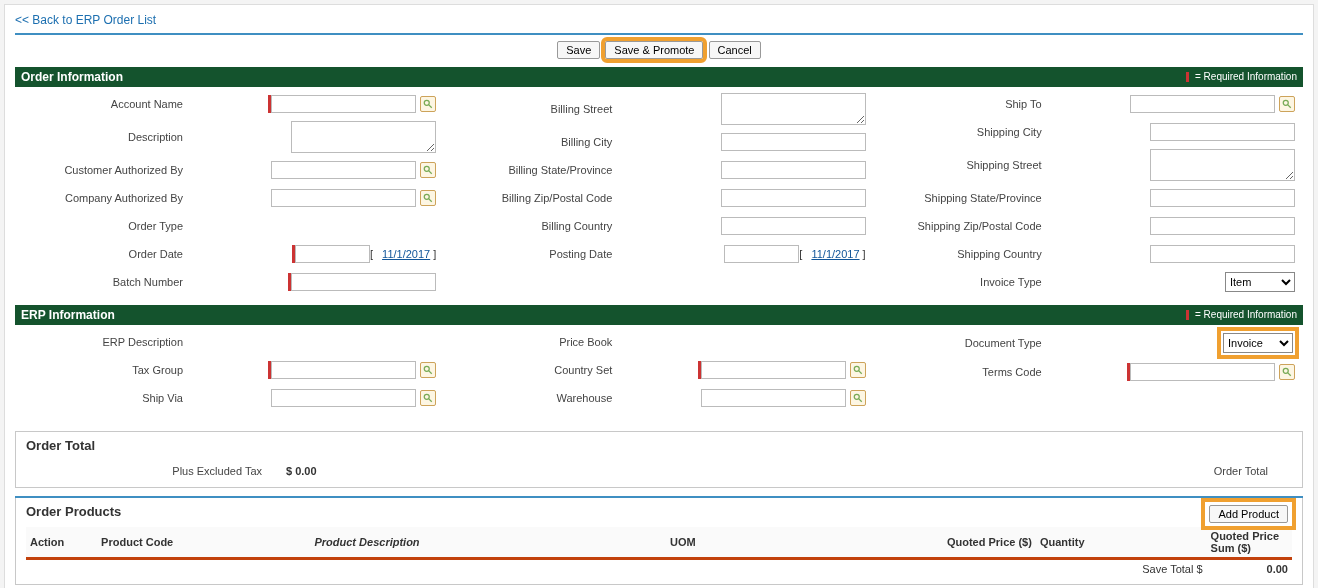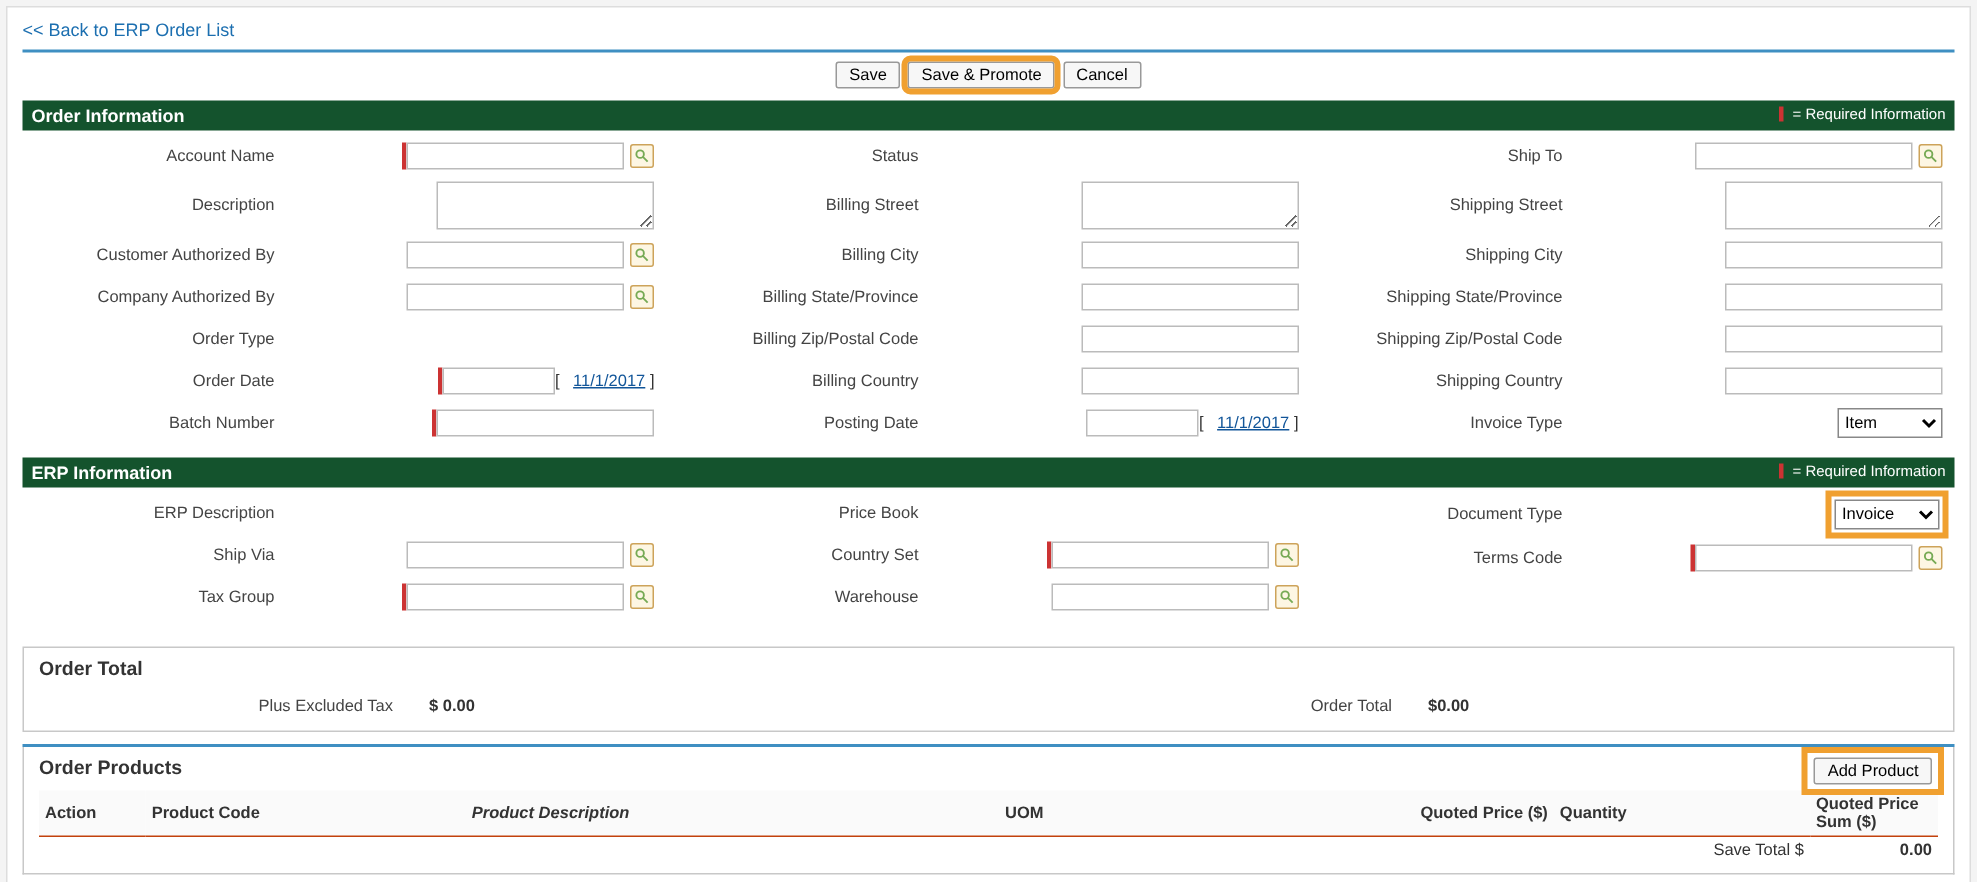--- a/index.html
+++ b/index.html
@@ -186,21 +186,21 @@
   }
   table.products {
     width: 100%;
     border-collapse: collapse;
     font-size: 11px;
   }
   table.products th {
     text-align: left;
     font-weight: bold;
     padding: 3px 4px;
-    border-bottom: 1px solid #c2410c;
+    border-bottom: 3px solid #c2410c;
     color: #333;
     background: #fafafa;
   }
   table.products td {
     padding: 3px 4px;
   }
   .line-total-row td {
     text-align: right;
     padding-right: 6px;
   }
@@ -298,24 +298,20 @@
         <div class="form-label">Batch Number</div>
         <div class="form-control">
           <span class="req-bar"></span>
           <input class="txt-input" type="text" style="">
         </div>
       </div>
     </div>
 
     <div class="form-col">
       <div class="form-row">
-        <div class="form-label">Status</div>
-        <div class="form-control"></div>
-      </div>
-      <div class="form-row">
         <div class="form-label">Billing Street</div>
         <div class="form-control">
             <textarea class="textarea" style=""></textarea>
           </div>
       </div>
       <div class="form-row">
         <div class="form-label">Billing City</div>
         <div class="form-control">
             <input class="txt-input" type="text" style="">
           </div>
@@ -354,29 +350,29 @@
           <input class="txt-input" type="text" style="">
           <span class="lookup-icon">
               <svg viewBox="0 0 16 16">
                 <circle cx="6" cy="6" r="4" fill="none" stroke="#7a5" stroke-width="2"></circle>
                 <line x1="9" y1="9" x2="14" y2="14" stroke="#7a5" stroke-width="2"></line>
               </svg>
             </span>
         </div>
       </div>
       <div class="form-row">
+        <div class="form-label">Shipping City</div>
+        <div class="form-control">
+            <input class="txt-input" type="text" style="">
+          </div>
+      </div>
+      <div class="form-row">
         <div class="form-label">Shipping Street</div>
         <div class="form-control">
             <textarea class="textarea" style=""></textarea>
-          </div>
-      </div>
-      <div class="form-row">
-        <div class="form-label">Shipping City</div>
-        <div class="form-control">
-            <input class="txt-input" type="text" style="">
           </div>
       </div>
       <div class="form-row">
         <div class="form-label">Shipping State/Province</div>
         <div class="form-control">
             <input class="txt-input" type="text" style="">
           </div>
       </div>
       <div class="form-row">
         <div class="form-label">Shipping Zip/Postal Code</div>
@@ -410,35 +406,35 @@
     </span>
   </div>
 
   <div class="form-grid">
     <div class="form-col">
       <div class="form-row">
         <div class="form-label">ERP Description</div>
         <div class="form-control"></div>
       </div>
       <div class="form-row">
+        <div class="form-label">Tax Group</div>
+        <div class="form-control">
+          <span class="req-bar"></span>
+          <input class="txt-input" type="text" style="">
+          <span class="lookup-icon">
+              <svg viewBox="0 0 16 16">
+                <circle cx="6" cy="6" r="4" fill="none" stroke="#7a5" stroke-width="2"></circle>
+                <line x1="9" y1="9" x2="14" y2="14" stroke="#7a5" stroke-width="2"></line>
+              </svg>
+            </span>
+        </div>
+      </div>
+      <div class="form-row">
         <div class="form-label">Ship Via</div>
         <div class="form-control">
-          <input class="txt-input" type="text" style="">
-          <span class="lookup-icon">
-              <svg viewBox="0 0 16 16">
-                <circle cx="6" cy="6" r="4" fill="none" stroke="#7a5" stroke-width="2"></circle>
-                <line x1="9" y1="9" x2="14" y2="14" stroke="#7a5" stroke-width="2"></line>
-              </svg>
-            </span>
-        </div>
-      </div>
-      <div class="form-row">
-        <div class="form-label">Tax Group</div>
-        <div class="form-control">
-          <span class="req-bar"></span>
           <input class="txt-input" type="text" style="">
           <span class="lookup-icon">
               <svg viewBox="0 0 16 16">
                 <circle cx="6" cy="6" r="4" fill="none" stroke="#7a5" stroke-width="2"></circle>
                 <line x1="9" y1="9" x2="14" y2="14" stroke="#7a5" stroke-width="2"></line>
               </svg>
             </span>
         </div>
       </div>
     </div>
@@ -501,21 +497,20 @@
   </div>
 
   
   <div class="sub-section">
     <div class="sub-header">Order Total</div>
     <div class="totals-row">
       <div class="tl-label">Plus Excluded Tax</div>
       <div class="tl-value">$ 0.00</div>
       <div class="spacer"></div>
       <div class="tr-label">Order Total</div>
-      <div class="tr-value">$0.00</div>
     </div>
   </div>
 
   <hr class="hr-thin-blue">
 
   
   <div class="sub-section" style="border-top:none;margin-top:0;">
     <div class="sub-header">
       <span>Order Products</span>
       <span class="add-btn-wrap highlight-orange" style="padding:3px;">

